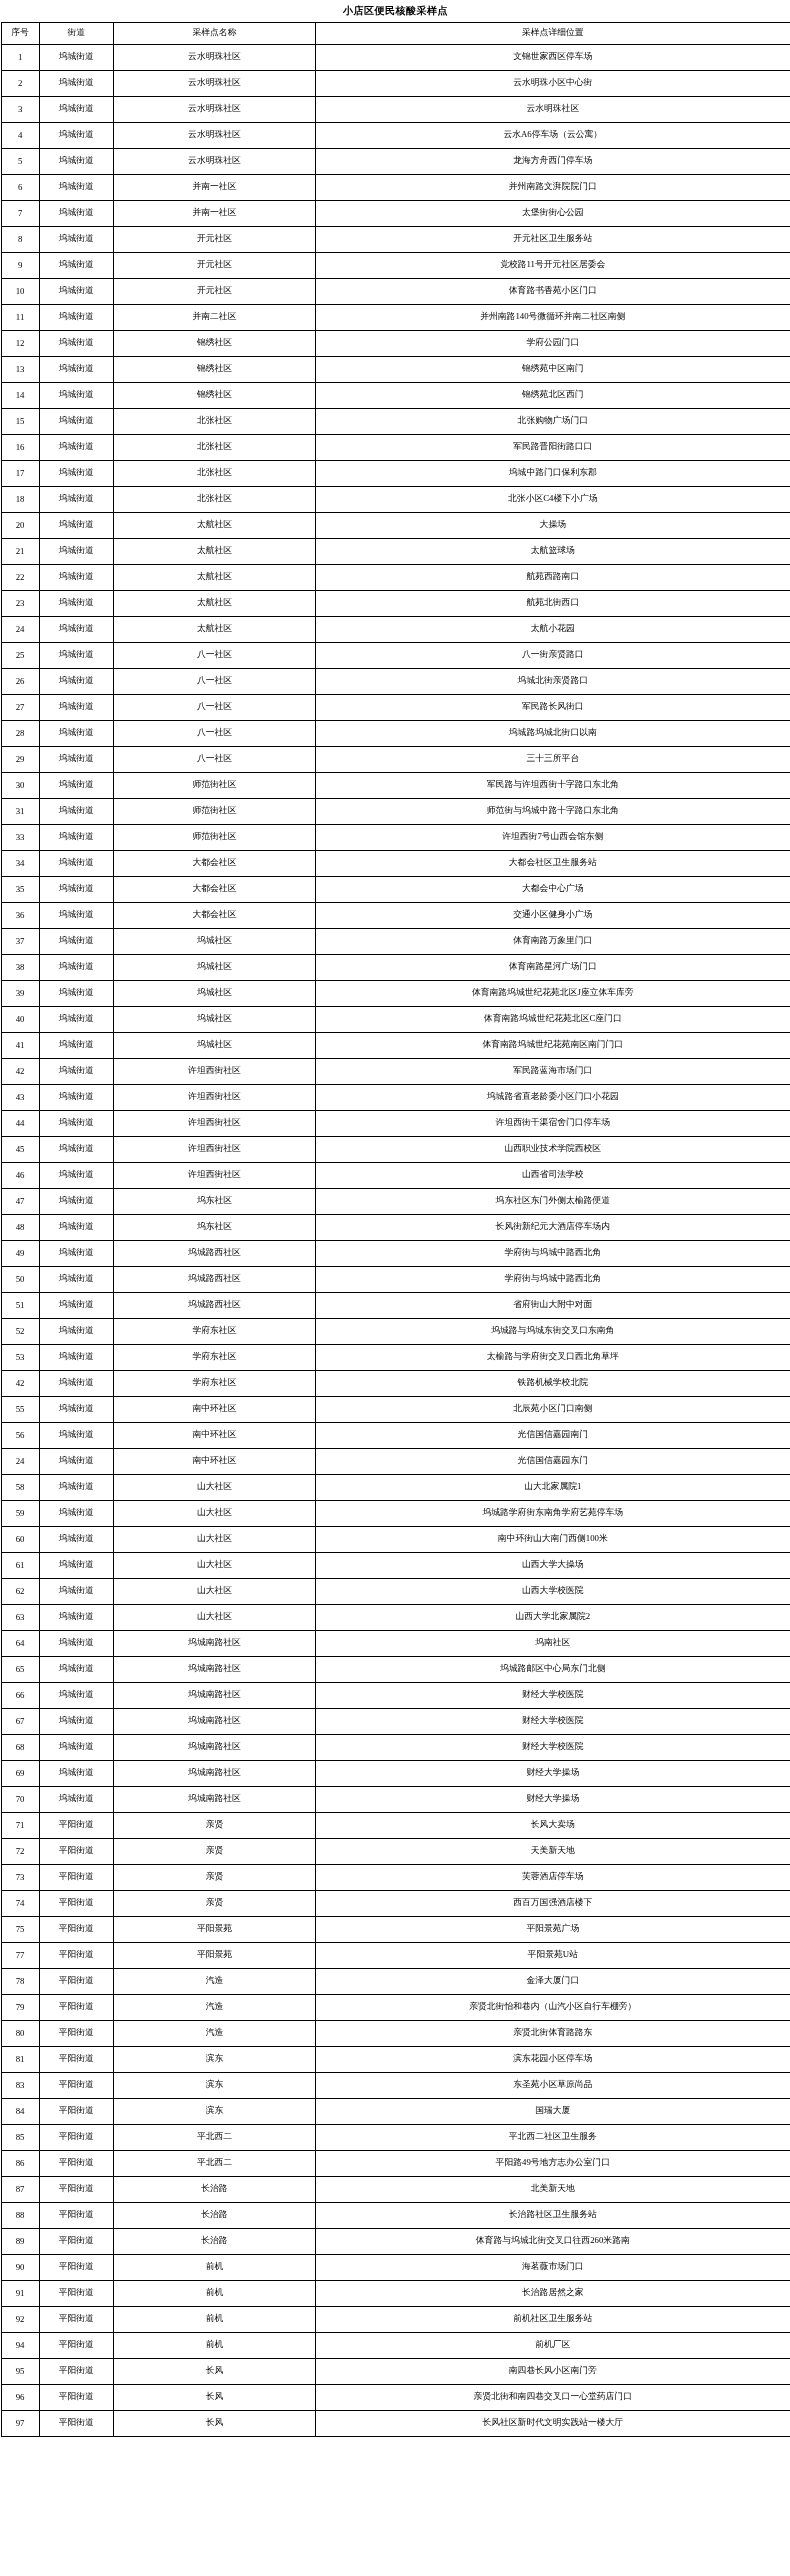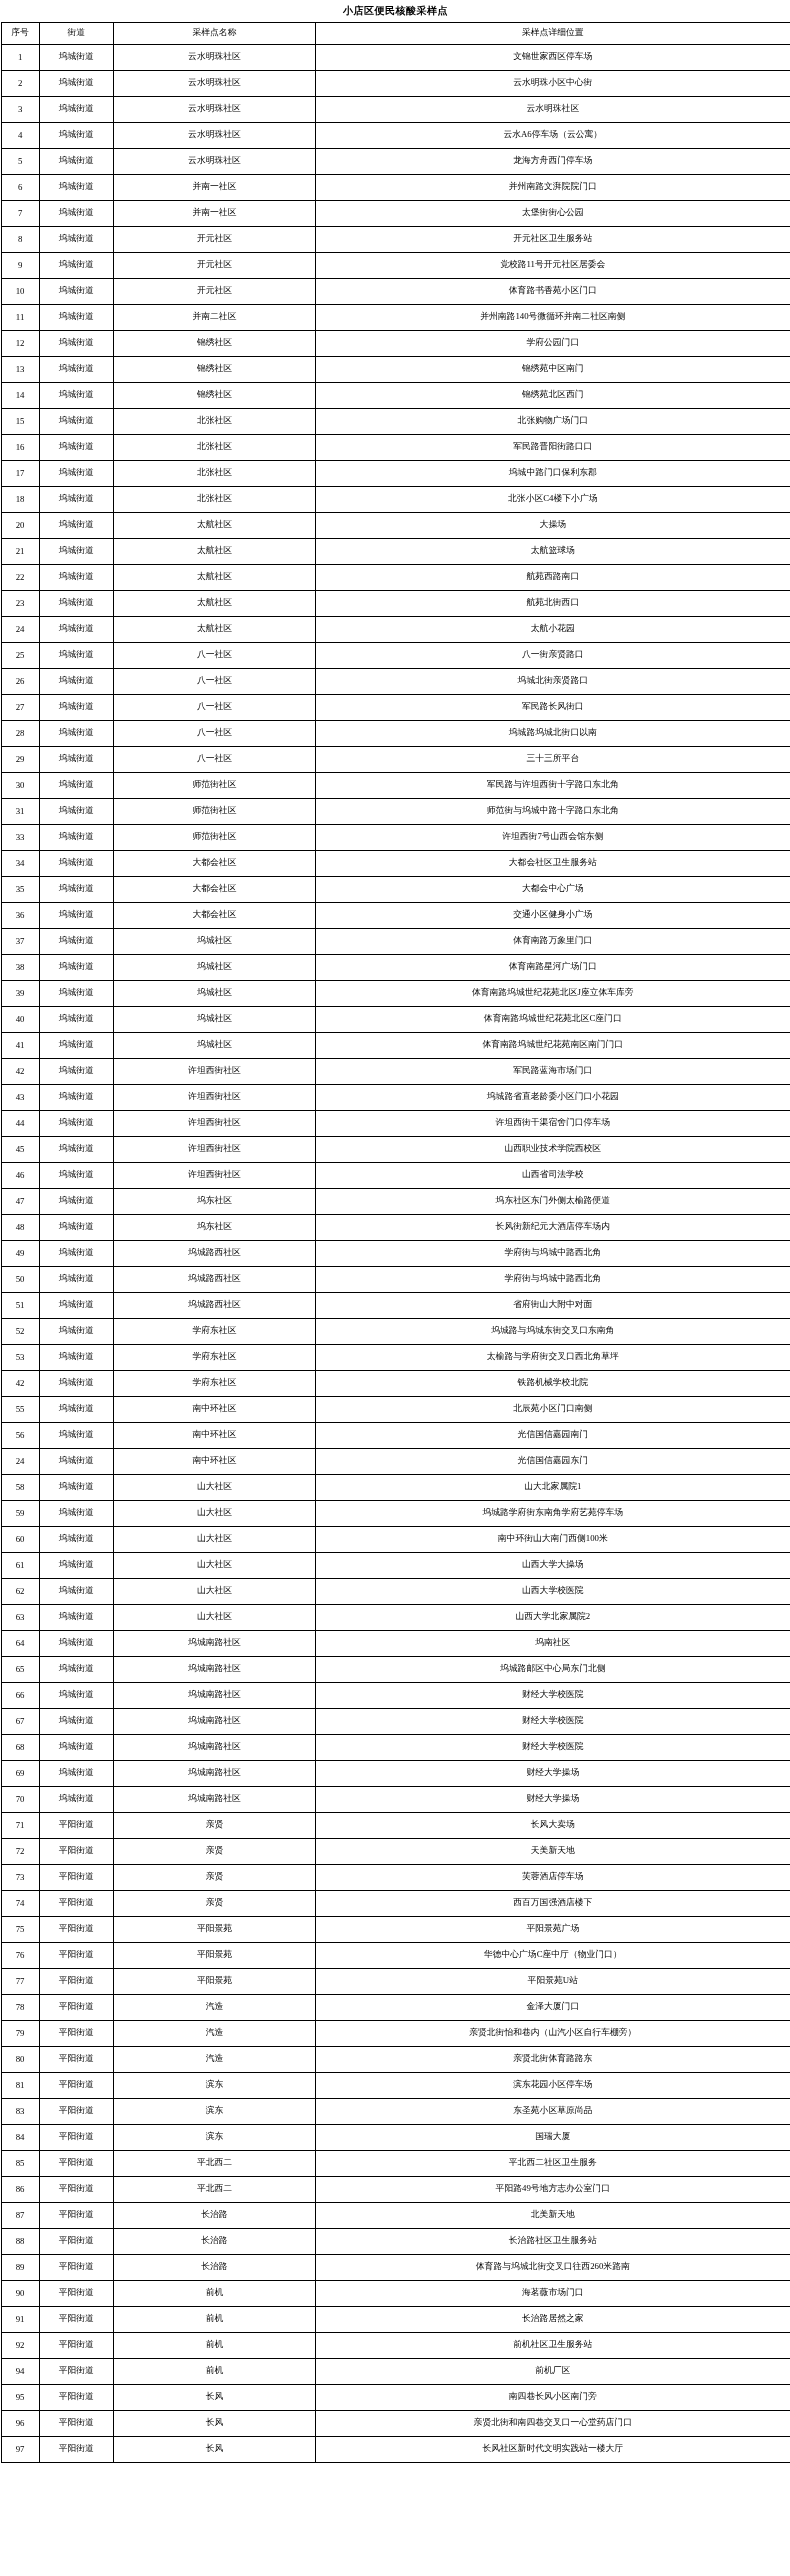--- a/index.html
+++ b/index.html
@@ -577,26 +577,20 @@
     <td class="col-loc">西百万国强酒店楼下</td>
   </tr>
 
   <tr>
     <td class="col-no">75</td>
     <td class="col-street">平阳街道</td>
     <td class="col-site">平阳景苑</td>
     <td class="col-loc">平阳景苑广场</td>
   </tr>
 
-  <tr>
-    <td class="col-no">76</td>
-    <td class="col-street">平阳街道</td>
-    <td class="col-site">平阳景苑</td>
-    <td class="col-loc">华德中心广场C座中厅（物业门口）</td>
-  </tr>
 
   <tr>
     <td class="col-no">77</td>
     <td class="col-street">平阳街道</td>
     <td class="col-site">平阳景苑</td>
     <td class="col-loc">平阳景苑U站</td>
   </tr>
 
   <tr>
     <td class="col-no">78</td>

